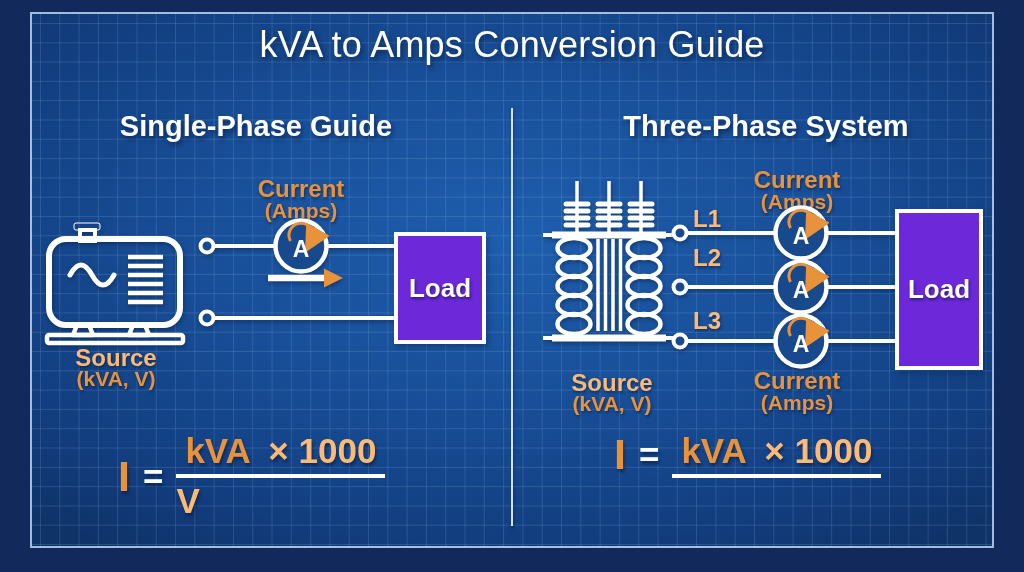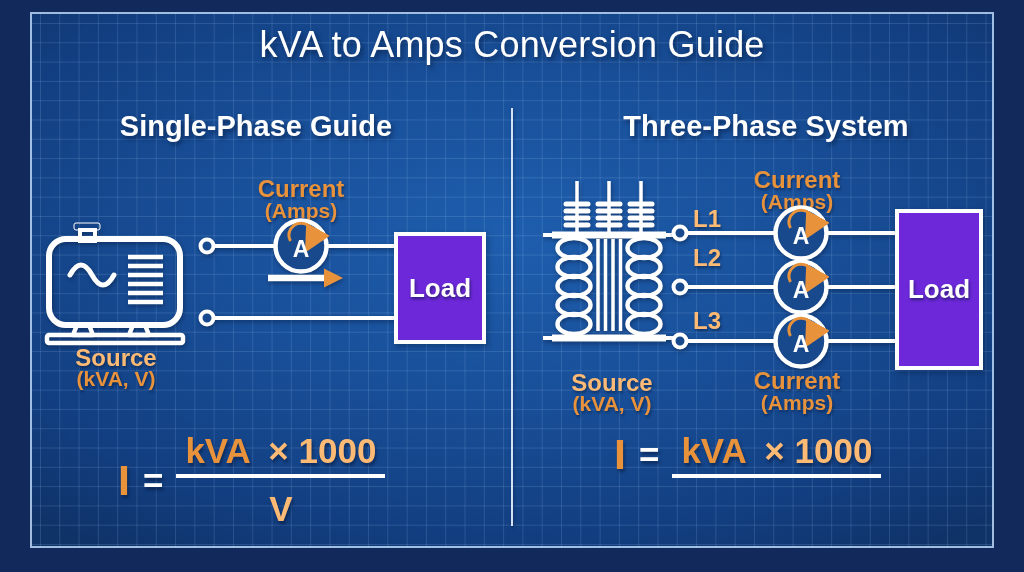--- a/index.html
+++ b/index.html
@@ -60,21 +60,21 @@
     fill:#ffffff; font-family:"Liberation Sans", sans-serif;
     font-weight:bold; text-anchor:middle;
   }
   .formula {
     position:absolute; display:flex; align-items:center; gap:13px;
     color:#ffffff; font-weight:bold;
     text-shadow:1.5px 2.5px 3px rgba(4,22,55,0.5);
   }
   .formula .lhs { color:#e8923c; font-size:43px; line-height:1; }
   .formula .eq  { font-size:35px; line-height:1; }
-  .frac { display:flex; flex-direction:column; align-items:center;gap:8px; }
+  .frac { display:flex; flex-direction:column; align-items:flex-start; }
   .frac .num {
     font-size:35px; line-height:1.15; padding:0 9px 3px;
     border-bottom:4px solid #ffffff; white-space:nowrap;
   }
   .frac .den { font-size:35px; line-height:1.15; padding-top:3px; white-space:nowrap; }
   .radicand { border-top:3.5px solid #e8923c; }
   .mlg { margin-left:9px; }
 </style>
 </head>
 <body>

